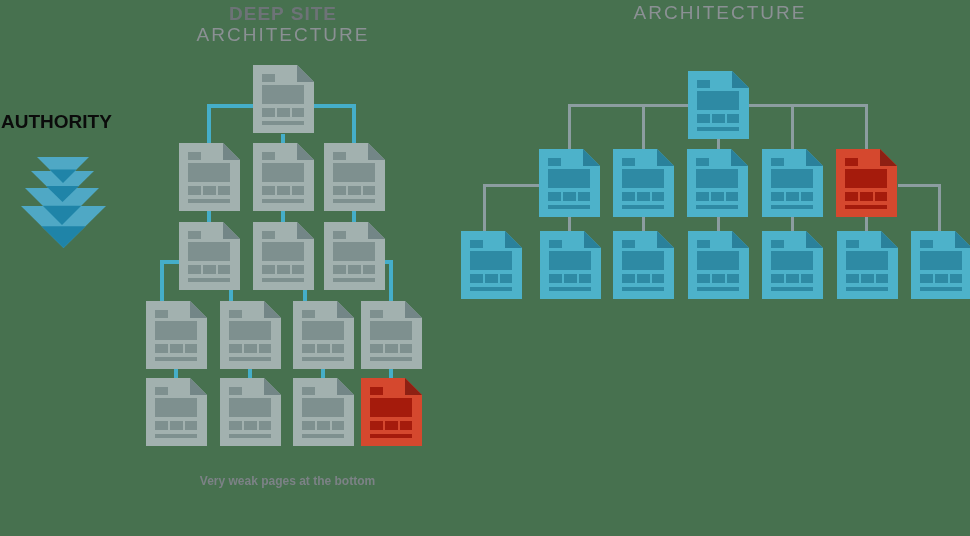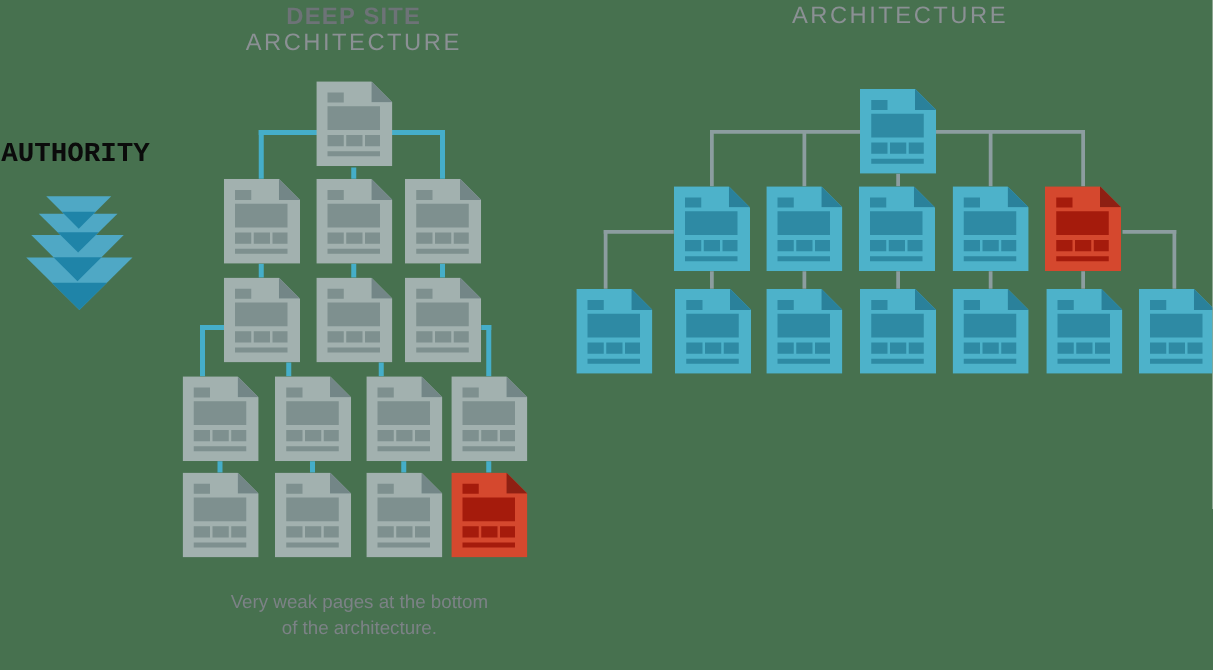--- a/index.html
+++ b/index.html
@@ -8,25 +8,25 @@
     width:970px;height:536px;
     overflow:hidden;
     font-family:"Liberation Sans",sans-serif;
   }
   .line{position:absolute;}
   .heading{position:absolute;width:300px;text-align:center;}
   .heading .title{font-size:19px;font-weight:bold;letter-spacing:1px;line-height:22px;}
   .heading .subtitle{font-size:19px;font-weight:normal;letter-spacing:2px;line-height:19px;}
   .authority-label{
     position:absolute;left:1px;top:111px;width:135px;
-    font-size:22px;font-weight:bold;letter-spacing:0px;font-family:Liberation Mono, monospace;
+    font-size:19px;font-weight:bold;letter-spacing:0px;
   }
   .caption{
     position:absolute;left:115px;top:471px;width:345px;
-    text-align:center;font-size:15px;font-weight:normal;line-height:21px;
+    text-align:center;font-size:12px;font-weight:bold;line-height:21px;
   }
   .doc{position:absolute;width:61px;height:68px;}
   .doc .page{
     position:absolute;left:0;top:0;width:61px;height:68px;
     clip-path:polygon(0 0,44px 0,61px 17px,61px 68px,0 68px);
   }
   .doc .fold{
     position:absolute;left:44px;top:0;width:17px;height:17px;
     clip-path:polygon(0 0,100% 100%,0 100%);
   }
@@ -372,16 +372,15 @@
       <polygon points="25,188 99,188 62,225" fill="#4fa8c5"></polygon>
       <polygon points="42.76,205.76 81.24000000000001,205.76 62,225" fill="#1f84a8"></polygon>
       <polygon points="31,171 94,171 62.5,202" fill="#4fa8c5"></polygon>
       <polygon points="46.120000000000005,185.88 78.88,185.88 62.5,202" fill="#1f84a8"></polygon>
       <polygon points="37,157 89,157 63,183" fill="#4fa8c5"></polygon>
       <polygon points="49.480000000000004,169.48 76.52,169.48 63,183" fill="#1f84a8"></polygon>
     </svg>
 
   <div class="caption" style="color: rgb(124, 130, 134);">
     <div>Very weak pages at the bottom</div>
-    <div>of the architecture.</div>
   </div>
 
 </div>
 
 </body></html>

